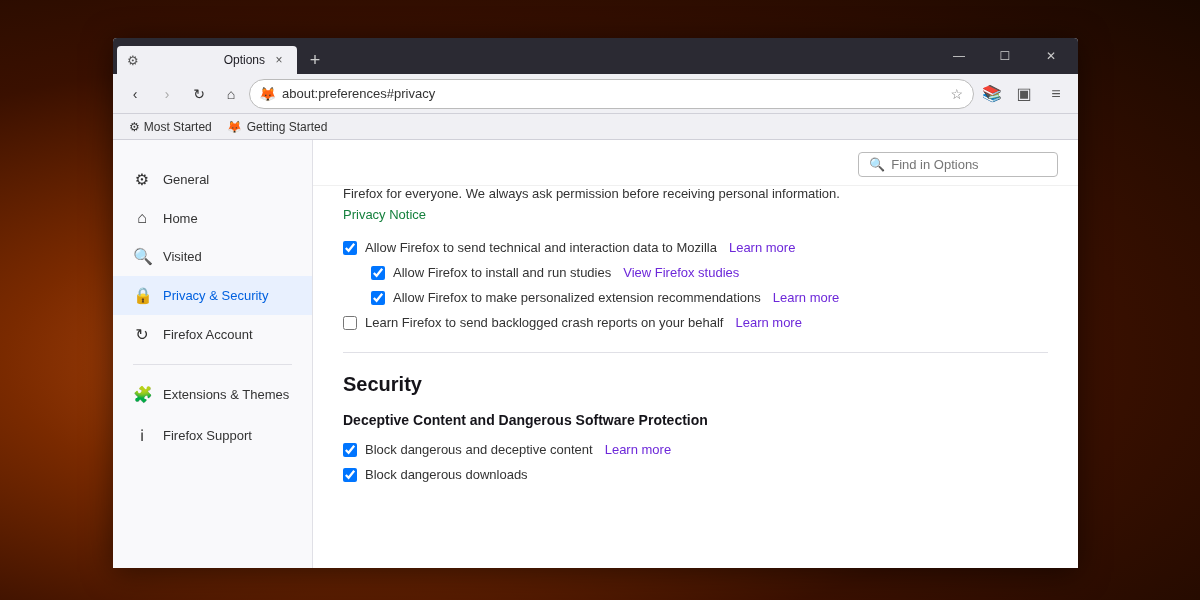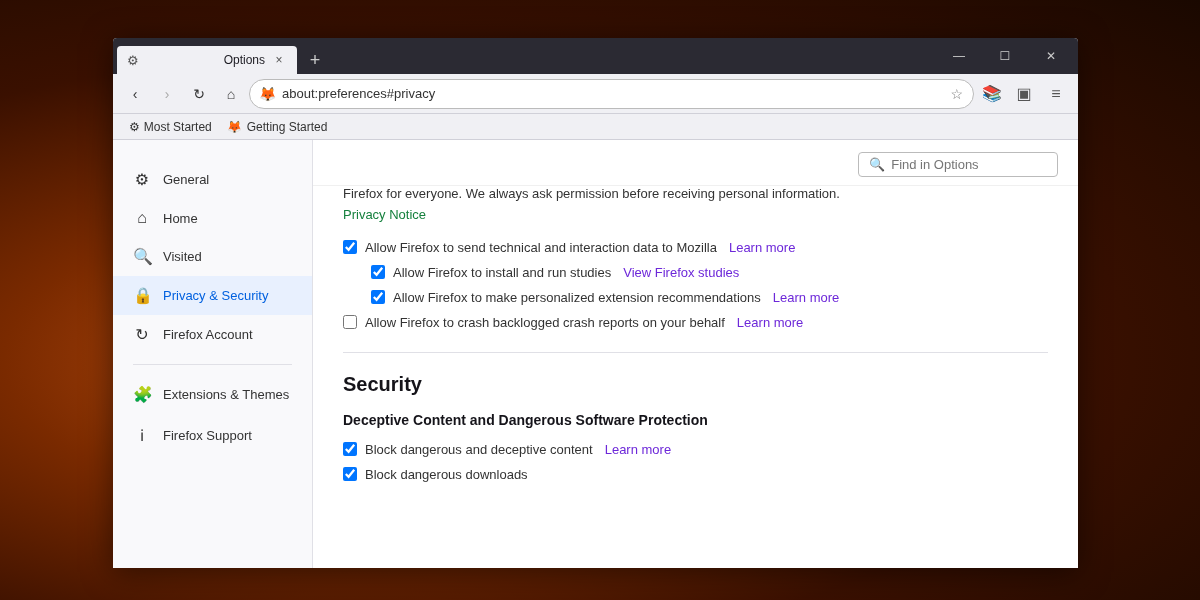--- a/index.html
+++ b/index.html
@@ -305,21 +305,21 @@
       color: #15803d;
       font-size: 13px;
       cursor: pointer;
       text-decoration: none;
       margin-bottom: 16px;
       display: inline-block;
     }
 
     .checkbox-row {
       display: flex;
-      align-items: flex-start;
+      align-items: flex-end;
       gap: 8px;
       margin-bottom: 6px;
       padding: 2px 0;
     }
     .checkbox-row.indented {
       margin-left: 28px;
     }
     .checkbox-row input[type="checkbox"] {
       width: 14px;
       height: 14px;
@@ -484,21 +484,21 @@
         </div>
 
         <div class="checkbox-row indented">
           <input type="checkbox" id="cb-personalized" checked="" style="">
           <label class="checkbox-label" for="cb-personalized">Allow Firefox to make personalized extension recommendations</label>
           <a class="learn-link">Learn more</a>
         </div>
 
         <div class="checkbox-row">
           <input type="checkbox" id="cb-crash" style="">
-          <label class="checkbox-label" for="cb-crash">Allow Firefox to crash backlogged crash reports on your behalf</label>
+          <label class="checkbox-label" for="cb-crash">Learn Firefox to send backlogged crash reports on your behalf</label>
           <a class="learn-link">Learn more</a>
         </div>
 
         <hr class="section-divider">
 
         
         <h2 class="section-title">Security</h2>
 
         <p class="subsection-title">Deceptive Content and Dangerous Software Protection</p>
 

